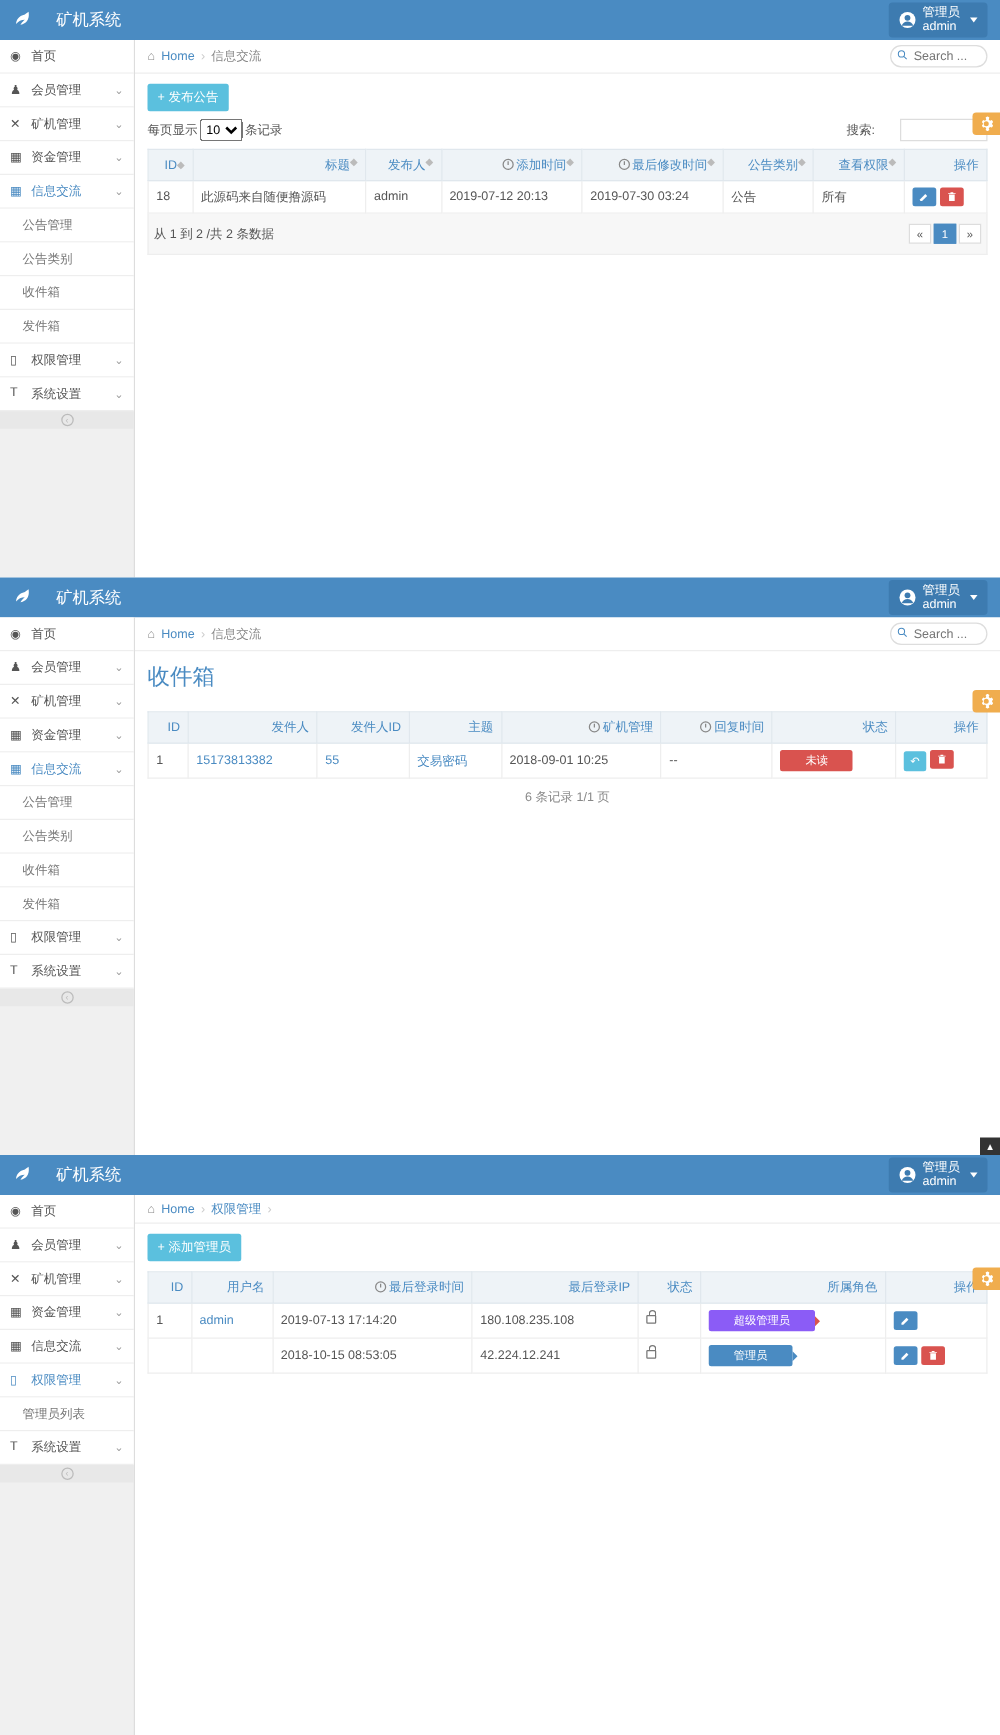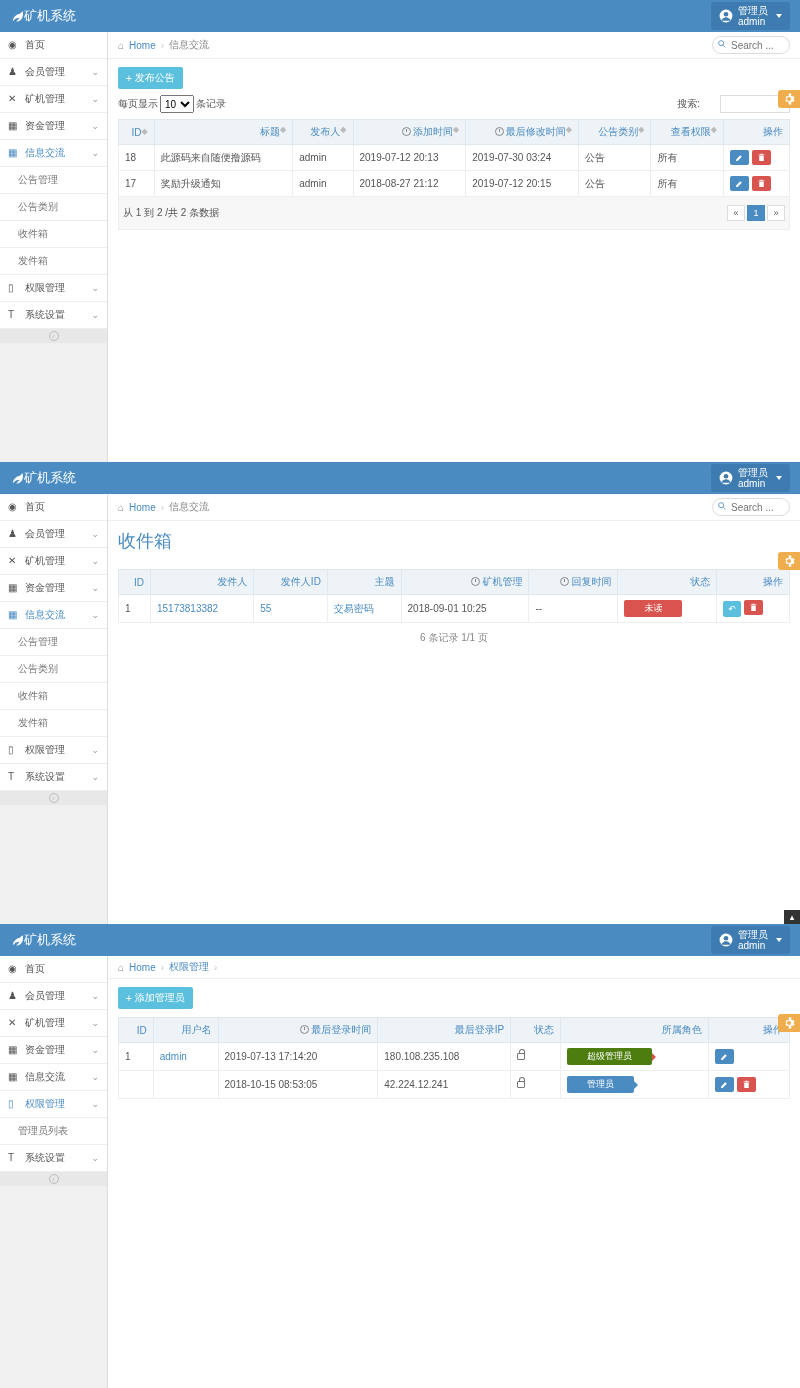--- a/index.html
+++ b/index.html
@@ -3,21 +3,21 @@
 <meta charset="utf-8">
 <style>
 * { box-sizing: border-box; margin: 0; padding: 0; }
 body { font-family: Arial, sans-serif; font-size: 11px; background: #f5f5f5; color: #555; }
 .panel { width: 800px; position: relative; background: #fff; }
 .p1 { height: 462px; }
 .p2 { height: 462px; }
 .p3 { height: 464px; }
 
 .topbar { height: 32px; background: #4a8bc2; display: flex; align-items: center; padding: 0 10px; color: #fff; }
-.brand { display: flex; align-items: center; gap: 0; font-size: 13px; }
+.brand { display: flex; gap: 21px; font-size: 13px; }
 .brand svg { width: 14px; height: 14px; fill: #fff; }
 .user { margin-left: auto; background: #3d7bb0; border-radius: 3px; padding: 3px 8px; display: flex; align-items: center; gap: 5px; font-size: 10px; }
 .user-ico { width: 14px; height: 14px; }
 .user-txt { display: flex; flex-direction: column; line-height: 1.1; }
 .caret { width: 0; height: 0; border-left: 3px solid transparent; border-right: 3px solid transparent; border-top: 4px solid #fff; margin-left: 3px; }
 
 .layout { display: flex; height: calc(100% - 32px); }
 .sidebar { width: 108px; background: #f0f0f0; border-right: 1px solid #ddd; }
 .nav-item { display: flex; align-items: center; padding: 6px 8px; background: #fff; border-bottom: 1px solid #eee; cursor: pointer; font-size: 10px; color: #555; }
 .nav-item.active { color: #4a8bc2; }
@@ -61,21 +61,21 @@
 .clock::after { content: ''; position: absolute; left: 3px; top: 1px; width: 1px; height: 3px; background: #888; }
 
 .footer-row { display: flex; align-items: center; padding: 8px 4px; font-size: 10px; background: #f7f7f7; border: 1px solid #eee; border-top: none; }
 .pager { margin-left: auto; display: flex; gap: 2px; }
 .pager span { display: inline-flex; width: 18px; height: 16px; align-items: center; justify-content: center; border: 1px solid #ddd; font-size: 9px; cursor: pointer; background: #fff; }
 .pager .active { background: #4a8bc2; color: #fff; border-color: #4a8bc2; }
 
 .link { color: #4a8bc2; cursor: pointer; }
 .badge { display: inline-block; padding: 2px 20px; font-size: 9px; color: #fff; border-radius: 2px; position: relative; }
 .badge-red { background: #d9534f; }
-.badge-pink { background: #4d7c0f; }
+.badge-pink { background: #8b5cf6; }
 .badge-pink::after { content: ''; position: absolute; right: -4px; top: 50%; margin-top: -4px; border-top: 4px solid transparent; border-bottom: 4px solid transparent; border-left: 4px solid #d9534f; }
 .badge-blue { background: #4a8bc2; }
 .badge-blue::after { content: ''; position: absolute; right: -4px; top: 50%; margin-top: -4px; border-top: 4px solid transparent; border-bottom: 4px solid transparent; border-left: 4px solid #4a8bc2; }
 
 .page-title { font-size: 18px; color: #4a8bc2; padding: 8px 10px; }
 .pg-center { text-align: center; padding: 8px; font-size: 10px; color: #888; }
 
 .lock { display: inline-block; width: 8px; height: 7px; border: 1px solid #777; border-radius: 1px; position: relative; }
 .lock::before { content: ''; position: absolute; top: -5px; left: 1px; width: 4px; height: 4px; border: 1px solid #777; border-bottom: none; border-radius: 3px 3px 0 0; }
 
@@ -209,38 +209,20 @@
                 <td><button class="btn btn-sm btn-primary">
                     <svg width="9" height="9" viewBox="0 0 24 24" fill="#fff">
                       <path d="M3 17l11-11 4 4L7 21H3v-4z"></path>
                     </svg>
                   </button> <button class="btn btn-sm btn-red">
                     <svg width="9" height="9" viewBox="0 0 24 24" fill="#fff">
                       <path d="M6 7h12v14H6zM4 4h16v2H4zM9 2h6v2H9z"></path>
                     </svg>
                   </button></td>
               </tr>
-              <tr>
-                <td>17</td>
-                <td>奖励升级通知</td>
-                <td>admin</td>
-                <td>2018-08-27 21:12</td>
-                <td>2019-07-12 20:15</td>
-                <td>公告</td>
-                <td>所有</td>
-                <td><button class="btn btn-sm btn-primary">
-                    <svg width="9" height="9" viewBox="0 0 24 24" fill="#fff">
-                      <path d="M3 17l11-11 4 4L7 21H3v-4z"></path>
-                    </svg>
-                  </button> <button class="btn btn-sm btn-red">
-                    <svg width="9" height="9" viewBox="0 0 24 24" fill="#fff">
-                      <path d="M6 7h12v14H6zM4 4h16v2H4zM9 2h6v2H9z"></path>
-                    </svg>
-                  </button></td>
-              </tr>
             </tbody>
         </table>
         <div class="footer-row">
           <span>从 1 到 2 /共 2 条数据</span>
           <div class="pager">
             <span>«</span>
             <span class="active">1</span>
             <span>»</span>
           </div>
         </div>

